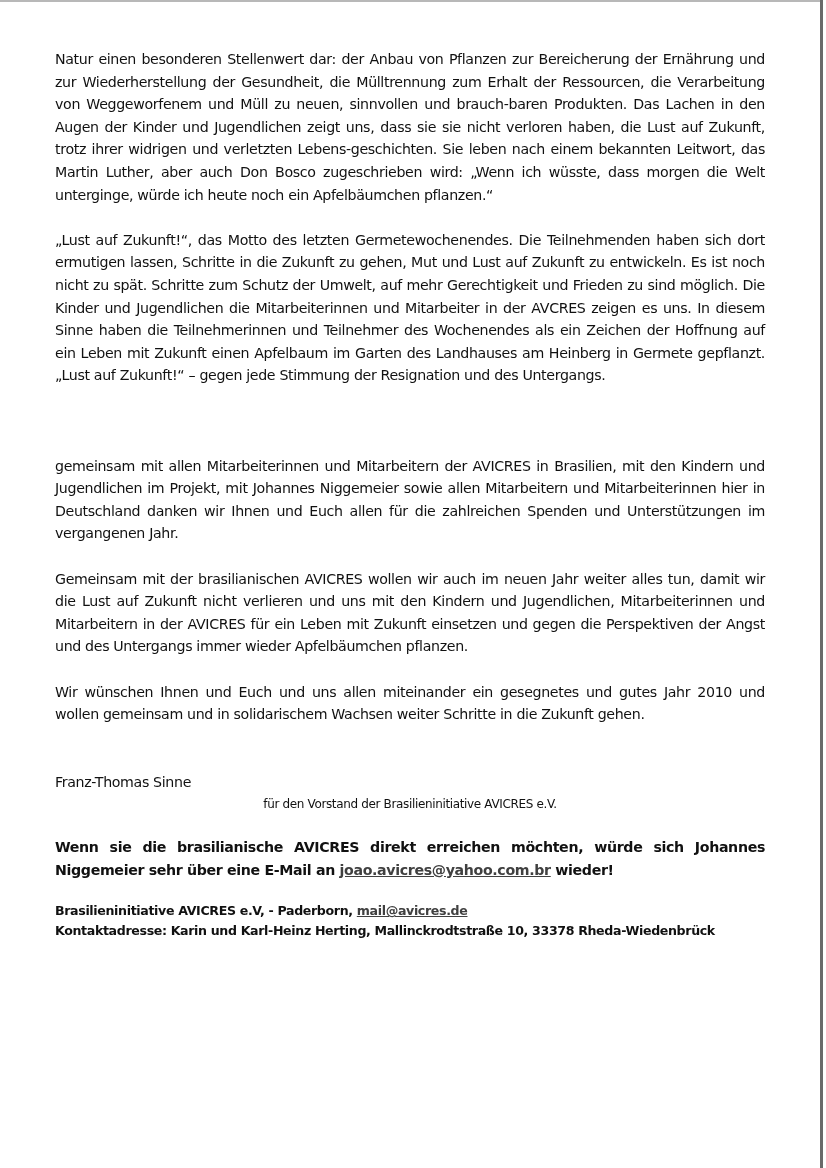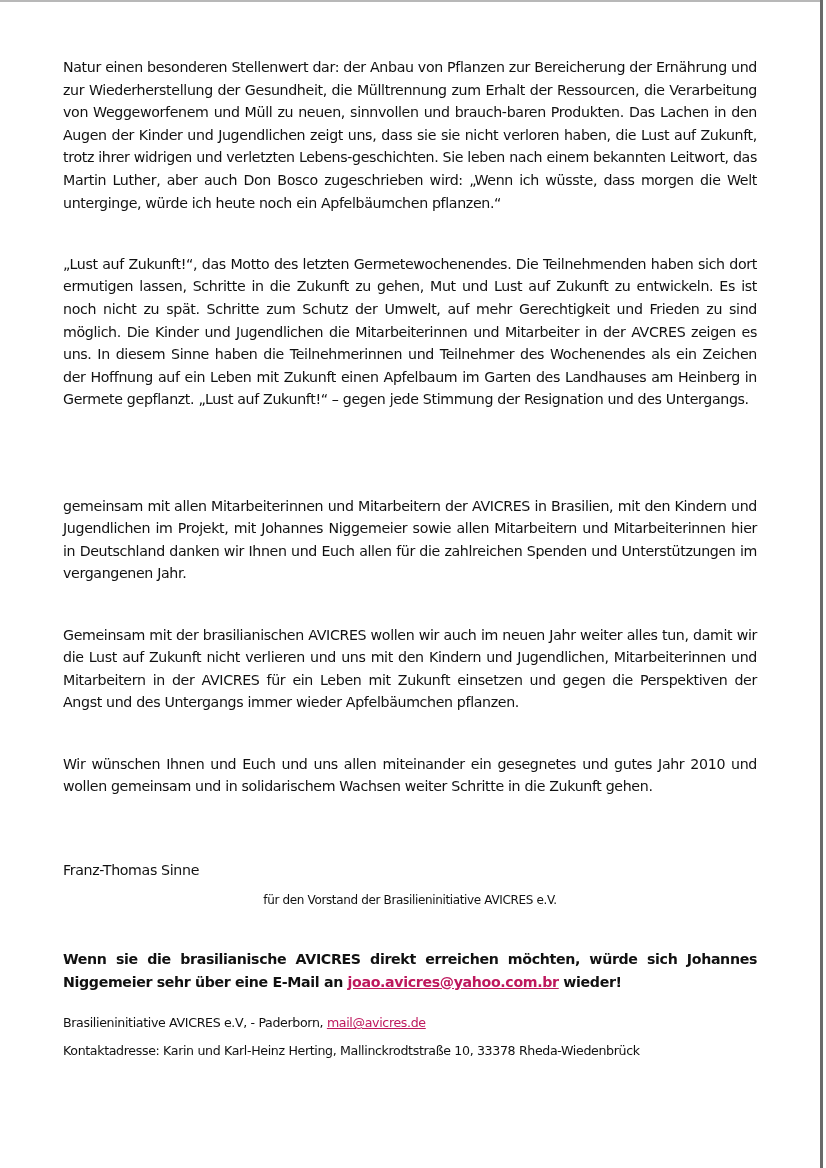--- a/index.html
+++ b/index.html
@@ -3,27 +3,27 @@
 <meta charset="utf-8">
 <style>
   html, body { margin: 0; padding: 0; background: #ffffff; }
   body {
     width: 826px; height: 1168px; position: relative; overflow: hidden;
     font-family: "DejaVu Sans", sans-serif; color: #111;
   }
   .top-edge { position: absolute; left: 0; top: 0; width: 822px; height: 2px; background: #b8b8b8; }
   .right-edge { position: absolute; left: 820px; top: 0; width: 3px; height: 1168px; background: #6a6a6a; }
   .page { position: absolute; left: 55px; top: 48px; width: 710px; }
-  p { margin: 8px; font-size: 14.2px; line-height: 22.6px; text-align: justify; letter-spacing: -0.35px; }
+  p { margin: 0; font-size: 14.2px; line-height: 22.6px; text-align: justify; letter-spacing: -0.35px; }
   .gap { height: 22.6px; }
   .small { font-size: 12px; line-height: 20px; text-align: center; }
   .bold { font-weight: bold; font-size: 14.2px; }
-  .link { text-decoration: underline; color: #be185d; cursor: pointer; }
+  .link { text-decoration: underline; color: #404040; cursor: pointer; }
   .footer { margin-top: 20px; }
-  .footer p { font-size: 12.6px; line-height: 19.5px; text-align: left; letter-spacing: -0.35px; }
+  .footer p { font-size: 12.6px; line-height: 19.5px; text-align: left; letter-spacing: -0.35px; font-weight: bold; }
 </style>
 </head>
 <body>
 
 <div class="top-edge"></div>
 <div class="right-edge"></div>
 
 <div class="page">
   <p>Natur einen besonderen Stellenwert dar: der Anbau von Pflanzen zur Bereicherung der Ernährung und zur Wiederherstellung der Gesundheit, die Mülltrennung zum Erhalt der Ressourcen, die Verarbeitung von Weggeworfenem und Müll zu neuen, sinnvollen und brauch-baren Produkten. Das Lachen in den Augen der Kinder und Jugendlichen zeigt uns, dass sie sie nicht verloren haben, die Lust auf Zukunft, trotz ihrer widrigen und verletzten Lebens-geschichten. Sie leben nach einem bekannten Leitwort, das Martin Luther, aber auch Don Bosco zugeschrieben wird: „Wenn ich wüsste, dass morgen die Welt unterginge, würde ich heute noch ein Apfelbäumchen pflanzen.“</p>
   <div class="gap"></div>

